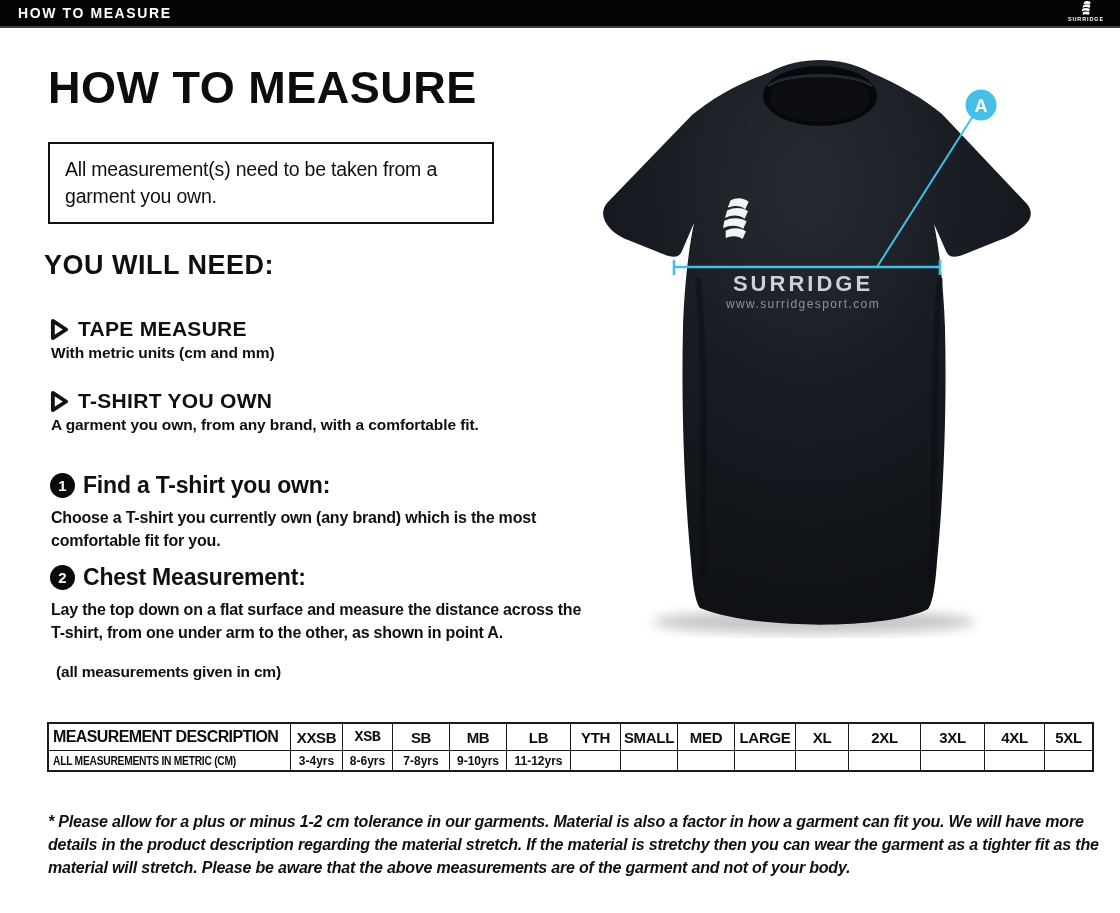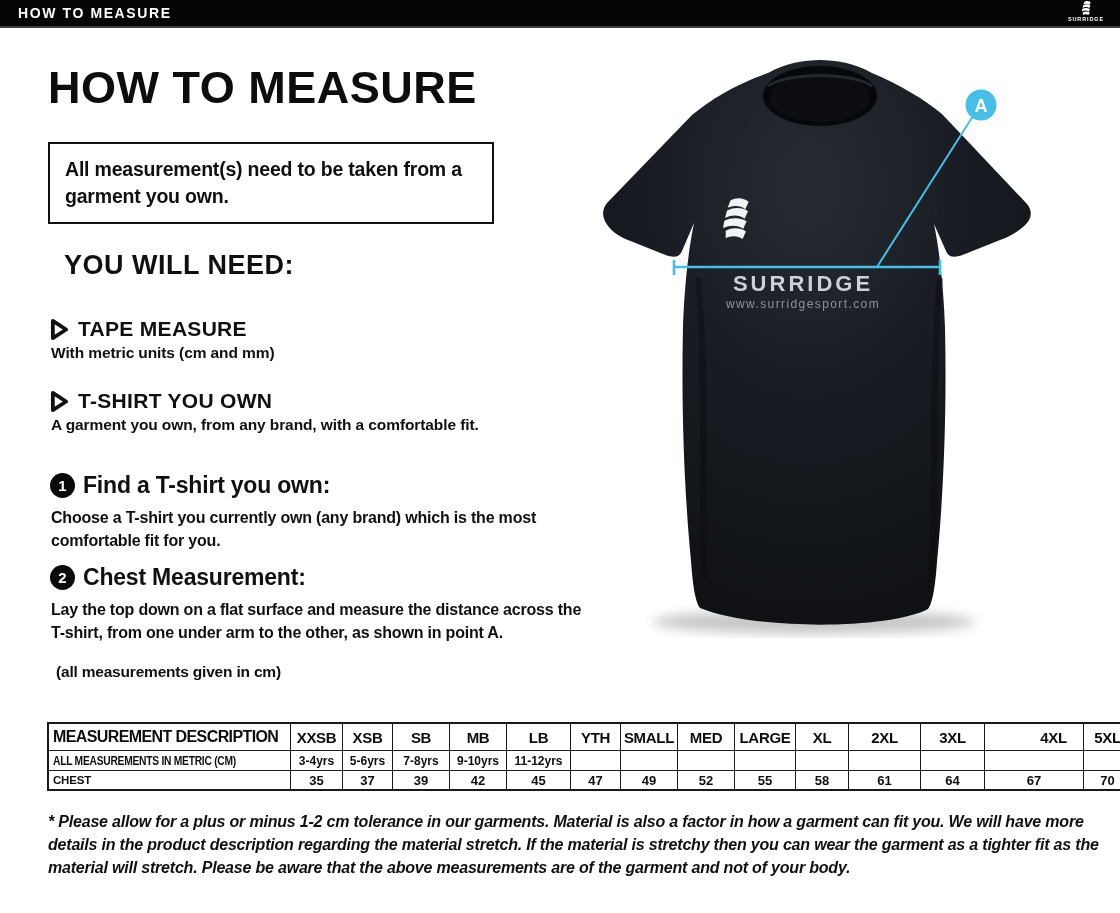--- a/index.html
+++ b/index.html
@@ -15,23 +15,23 @@
     border-bottom:2px solid #3f3f3f;display:flex;align-items:center;box-sizing:border-box;
   }
   .topbar-title{color:#ffffff;font-size:14px;font-weight:700;letter-spacing:1.6px;margin-left:18px;}
   .topbar-logo{position:absolute;right:12px;top:1px;width:44px;text-align:center;color:#ffffff;}
   .topbar-logo svg{width:13px;height:15px;display:block;margin:0 auto;}
   .topbar-logo .lgtext{font-size:5.5px;font-weight:700;letter-spacing:0.9px;line-height:6px;}
   
   .page-title{position:absolute;left:48px;top:62px;margin:0;font-size:45px;font-weight:800;letter-spacing:0.5px;color:#0d0d0d;}
   .notice{
     position:absolute;left:48px;top:142px;width:412px;border:2.5px solid #111;
-    padding:12px 15px;font-size:19.5px;line-height:27px;font-weight:700;letter-spacing:-0.2px;
-  }
-  .ywn-heading{position:absolute;left:64px;top:250px;font-size:27px;font-weight:800;letter-spacing:0.5px;}
+    padding:12px 15px;font-size:19.5px;line-height:27px;font-weight:400;letter-spacing:-0.2px;
+  }
+  .ywn-heading{position:absolute;left:44px;top:250px;font-size:27px;font-weight:800;letter-spacing:0.5px;}
   .need-item{position:absolute;left:50px;}
   .ni-1{top:317px;}
   .ni-2{top:389px;}
   .ni-head{display:flex;align-items:center;gap:9px;}
   .ni-head svg{width:19px;height:23px;flex:0 0 auto;}
   .ni-title{font-size:21px;font-weight:800;letter-spacing:0.3px;}
   .ni-desc{font-size:15.5px;font-weight:700;margin-top:3px;margin-left:1px;letter-spacing:-0.1px;}
   .step{position:absolute;left:50px;width:548px;}
   .st-1{top:472px;}
   .st-2{top:564px;}
@@ -56,32 +56,32 @@
   }
   .size-table thead th{height:26px;font-size:15px;letter-spacing:-0.3px;}
   .size-table th.desc{text-align:left;padding-left:4px;font-size:16px;letter-spacing:-0.6px;}
   .size-table tr.r0 td{height:19px;font-size:12px;}
   .size-table tr.r1 td{height:18px;font-size:13px;}
   .size-table td.rlabel{text-align:left;padding-left:4px;}
   .size-table tr.r0 td.rlabel span{display:inline-block;transform:scaleX(0.82);transform-origin:0 50%;font-size:12.5px;letter-spacing:-0.3px;}
   .size-table tr.r1 td.rlabel{font-size:11.5px;letter-spacing:-0.2px;}
   .size-table th:nth-child(1){width:237px;}
   .size-table th:nth-child(2){width:51px;}
-  .size-table th:nth-child(3){width:49px;}
+  .size-table th:nth-child(3){width:49px;font-family:Liberation Mono, monospace;}
   .size-table th:nth-child(4){width:56px;}
   .size-table th:nth-child(5){width:56px;}
   .size-table th:nth-child(6){width:63px;}
   .size-table th:nth-child(7){width:49px;}
   .size-table th:nth-child(8){width:56px;}
   .size-table th:nth-child(9){width:56px;}
   .size-table th:nth-child(10){width:60px;}
   .size-table th:nth-child(11){width:52px;}
   .size-table th:nth-child(12){width:71px;}
   .size-table th:nth-child(13){width:63px;}
-  .size-table th:nth-child(14){width:59px;padding-left:39px;}
+  .size-table th:nth-child(14){width:59px;}
   .size-table th:nth-child(15){width:47px;}
   
   .disclaimer{
     position:absolute;left:48px;top:810px;width:1056px;
     font-size:16px;line-height:23px;font-weight:700;font-style:italic;letter-spacing:-0.2px;
   }
   
   .shirt-wrap{position:absolute;left:596px;top:58px;width:470px;height:580px;}
   .shirt-wrap svg{width:470px;height:580px;display:block;}
   .brand-text{font-family:"Liberation Sans", sans-serif;font-weight:700;letter-spacing:3px;}
@@ -173,50 +173,33 @@
         <th>2XL</th>
         <th>3XL</th>
         <th>4XL</th>
         <th>5XL</th>
       </tr>
   </thead>
   <tbody>
       <tr class="r0">
         <td class="rlabel"><span>ALL MEASUREMENTS IN METRIC (CM)</span></td>
         <td>3-4yrs</td>
-        <td>5-6yrs</td>
+        <td>8-6yrs</td>
         <td>7-8yrs</td>
         <td>9-10yrs</td>
         <td>11-12yrs</td>
         <td></td>
         <td></td>
         <td></td>
         <td></td>
         <td></td>
         <td></td>
         <td></td>
         <td></td>
         <td></td>
-      </tr>
-      <tr class="r1">
-        <td class="rlabel"><span>CHEST</span></td>
-        <td>35</td>
-        <td>37</td>
-        <td>39</td>
-        <td>42</td>
-        <td>45</td>
-        <td>47</td>
-        <td>49</td>
-        <td>52</td>
-        <td>55</td>
-        <td>58</td>
-        <td>61</td>
-        <td>64</td>
-        <td>67</td>
-        <td>70</td>
       </tr>
     </tbody>
 </table>
 
 <div class="disclaimer">* Please allow for a plus or minus 1-2 cm tolerance in our garments. Material is also a factor in how a garment can fit you. We will have more details in the product description regarding the material stretch.  If the material is stretchy then you can wear the garment as a tighter fit as the material will stretch.  Please be aware that the above measurements are of the garment and not of your body.</div>
 
 <div class="shirt-wrap">
   <svg viewBox="0 0 470 580">
     <defs>
       <radialGradient id="shirtg" cx="0.48" cy="0.22" r="0.95">

